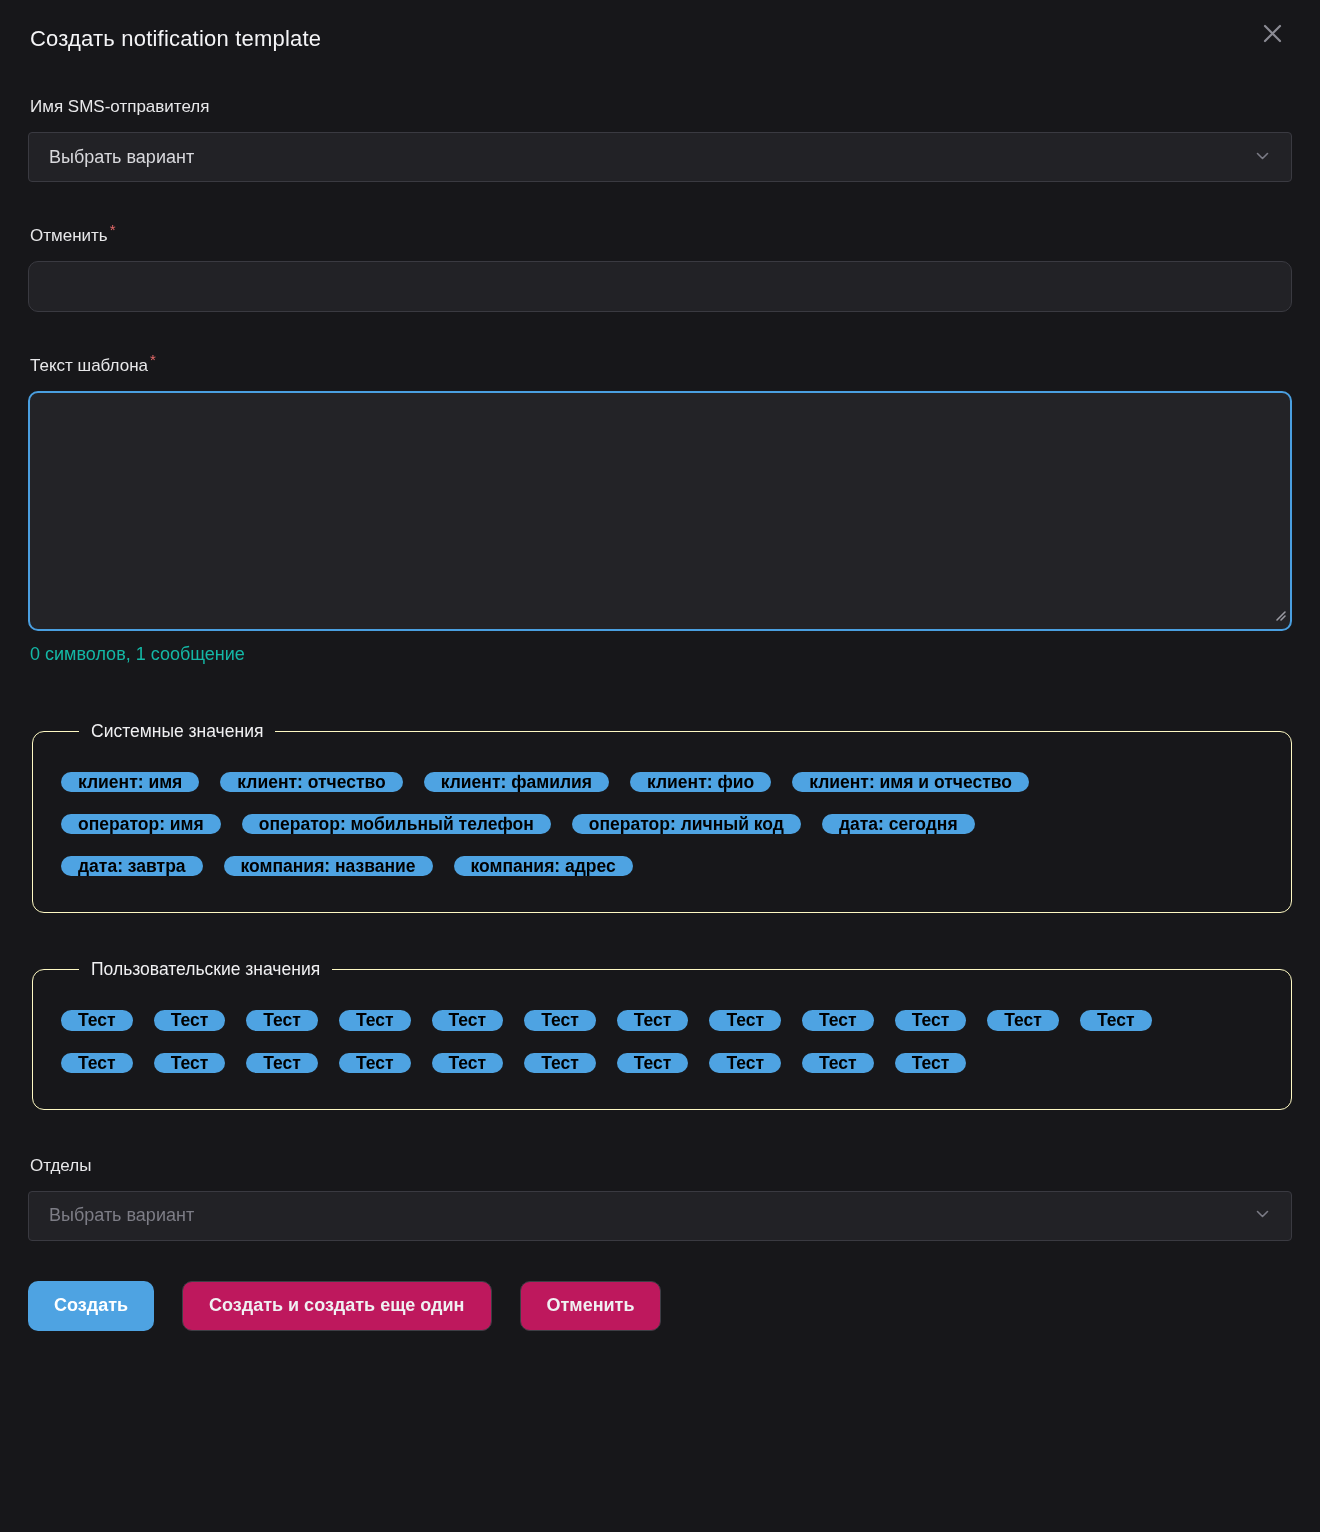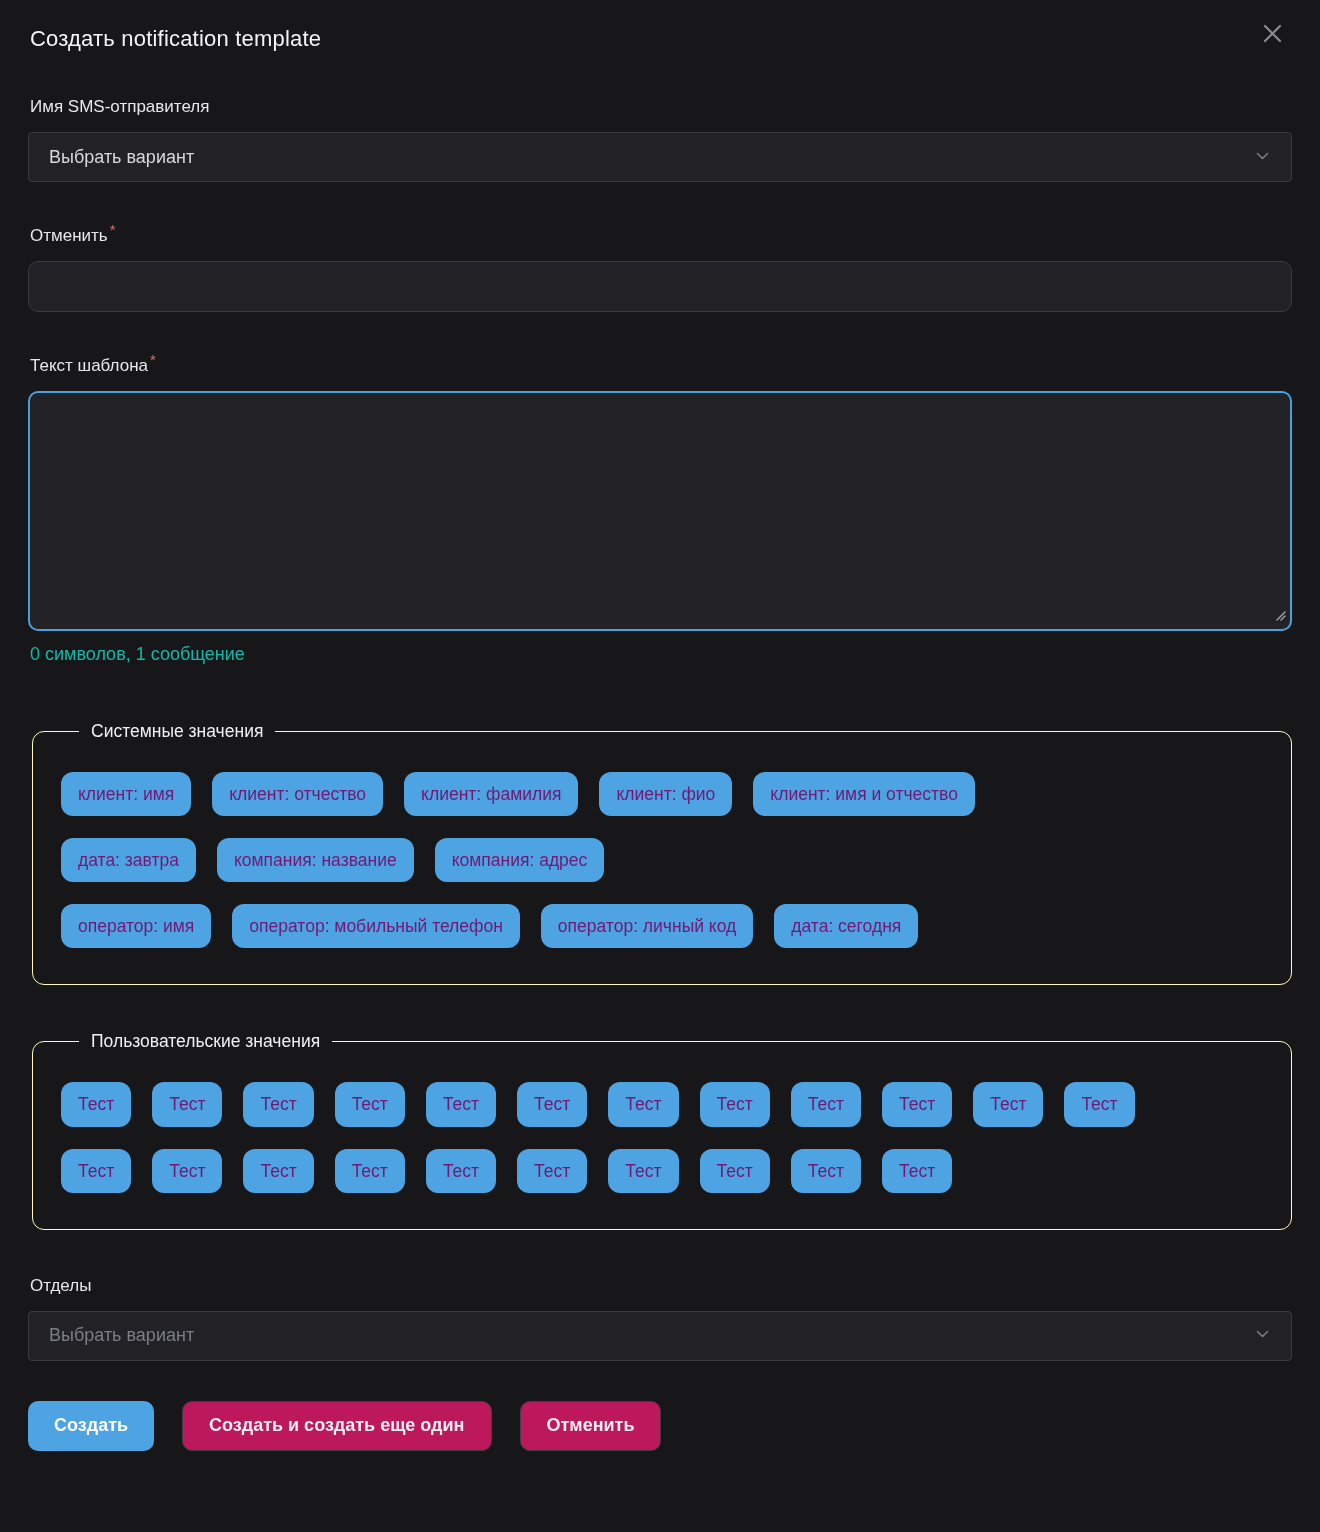--- a/index.html
+++ b/index.html
@@ -114,26 +114,26 @@
     font-size: 17.5px;
     color: #f0f0f2;
     padding: 0 12px;
     margin-left: 18px;
   }
 
   .chip-row { display: flex; gap: 21px; margin-bottom: 22px; flex-wrap: nowrap; }
   .chip-row:last-child { margin-bottom: 0; }
   .chip {
     background: #4ea3e2;
-    color: #701a75;
-    font-weight: 400;
+    color: #000000;
+    font-weight: 700;
     font-size: 17.5px;
     border: none;
     border-radius: 12px;
-    padding: 12px 17px;
+    padding: 0 17px;
     font-family: inherit;
     line-height: 1.15;
     cursor: pointer;
     white-space: nowrap;
   }
 
   .departments-block .select { margin-bottom: 40px; }
 
   .actions { display: flex; gap: 28px; }
   .btn {
@@ -196,29 +196,29 @@
     <legend>Системные значения</legend>
     <div>
         <div class="chip-row">
           <button type="button" class="chip">клиент: имя</button>
           <button type="button" class="chip">клиент: отчество</button>
           <button type="button" class="chip">клиент: фамилия</button>
           <button type="button" class="chip">клиент: фио</button>
           <button type="button" class="chip">клиент: имя и отчество</button>
         </div>
         <div class="chip-row">
-          <button type="button" class="chip">дата: завтра</button>
-          <button type="button" class="chip">компания: название</button>
-          <button type="button" class="chip">компания: адрес</button>
-        </div>
-        <div class="chip-row">
           <button type="button" class="chip">оператор: имя</button>
           <button type="button" class="chip">оператор: мобильный телефон</button>
           <button type="button" class="chip">оператор: личный код</button>
           <button type="button" class="chip">дата: сегодня</button>
+        </div>
+        <div class="chip-row">
+          <button type="button" class="chip">дата: завтра</button>
+          <button type="button" class="chip">компания: название</button>
+          <button type="button" class="chip">компания: адрес</button>
         </div>
       </div>
   </fieldset>
 
   <fieldset class="values-fieldset">
     <legend>Пользовательские значения</legend>
     <div>
         <div class="chip-row">
           <button type="button" class="chip">Тест</button>
           <button type="button" class="chip">Тест</button>

